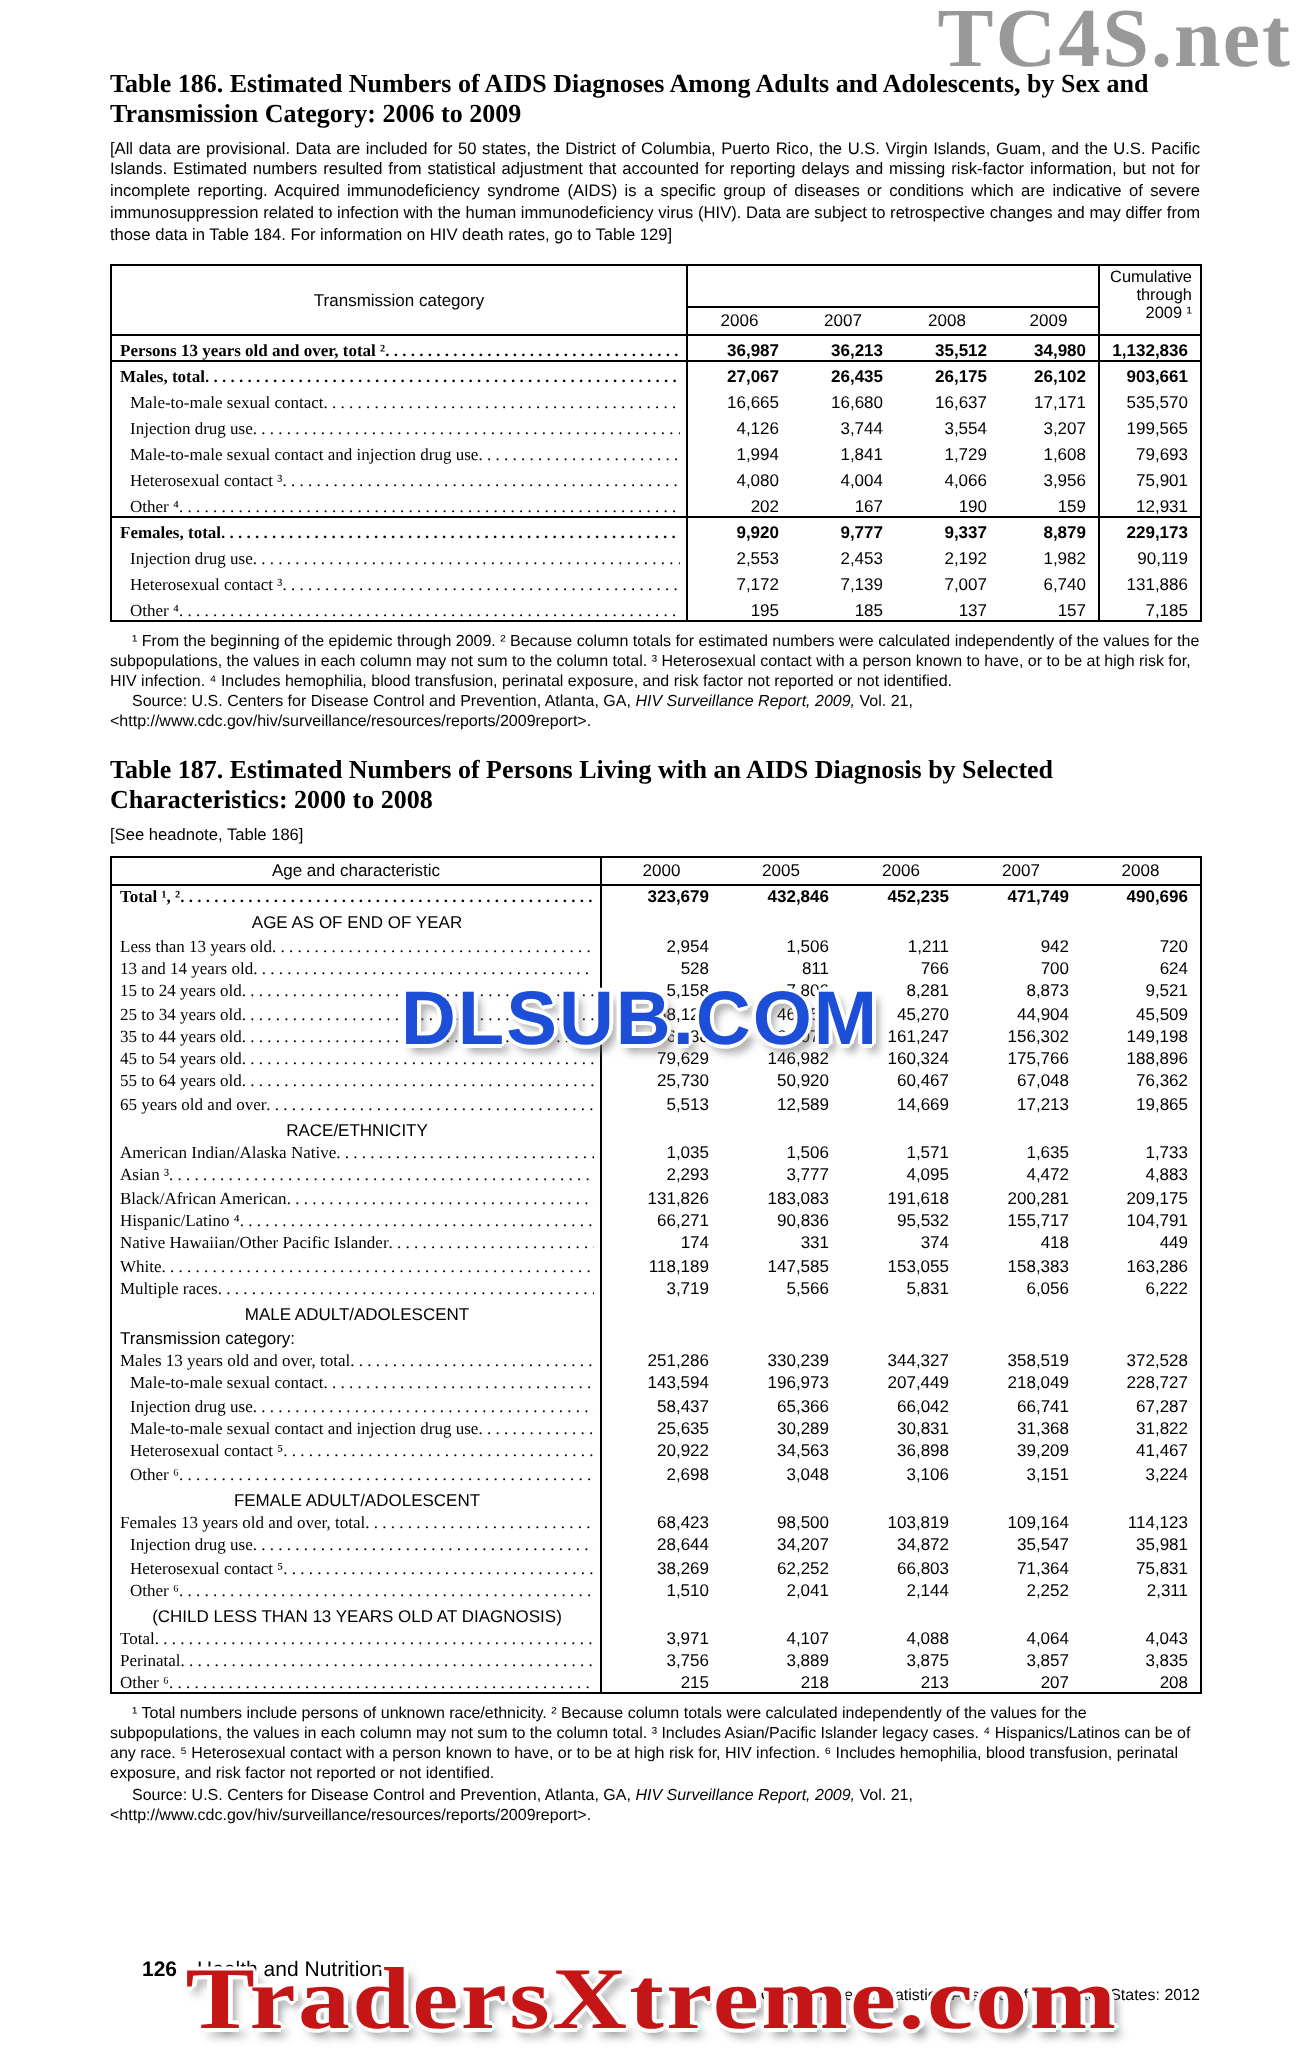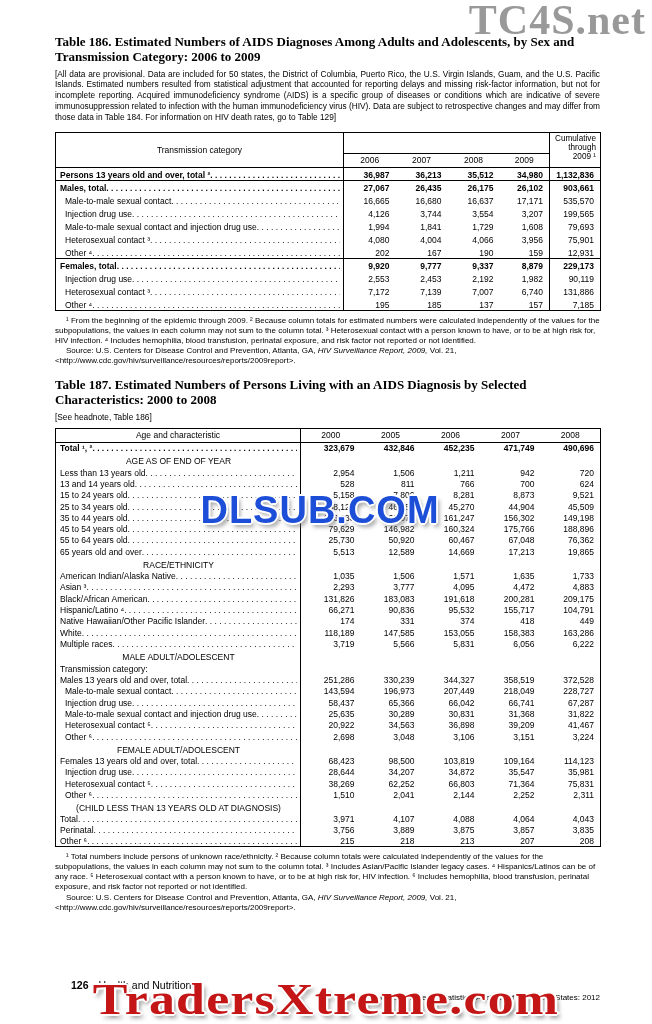--- a/index.html
+++ b/index.html
@@ -38,21 +38,21 @@
   .t186 td.cum { border-left:1px solid #000; }
   td.num { text-align:right; padding-right:6px; }
   .t186 td { height:13px; }
   .t187 td { height:11.3px; }
 
   tr.bold td { font-weight:bold; }
   tr.rule td { border-top:1px solid #000; }
   td.stub.section { text-align:center; padding-top:3px; }
   td.stub.plain { padding-top:2px; }
 
-  .lblwrap { display:flex; align-items:flex-start; overflow:hidden; }
+  .lblwrap { display:flex; align-items:flex-start; overflow:hidden;font-family:Liberation Serif, serif; }
   .lbl { white-space:nowrap; }
   .dots { flex:1; overflow:hidden; white-space:nowrap; }
   .dots::after { content:" . . . . . . . . . . . . . . . . . . . . . . . . . . . . . . . . . . . . . . . . . . . . . . . . . . . . . . . . . . . . . . . . . . . . . . . . . . . . . . . . . . . . . . . . . . . . . . . . . . . ."; }
 
   .footblock { font-size:8px; line-height:1.26; margin-bottom:11px; }
   .footblock p { text-indent:11px; }
 
   
   .pf-left { position:absolute; left:55px; top:979px; font-size:10.5px; }
   .pf-left b { font-weight:bold; margin-right:10px;margin-left:16px; }

